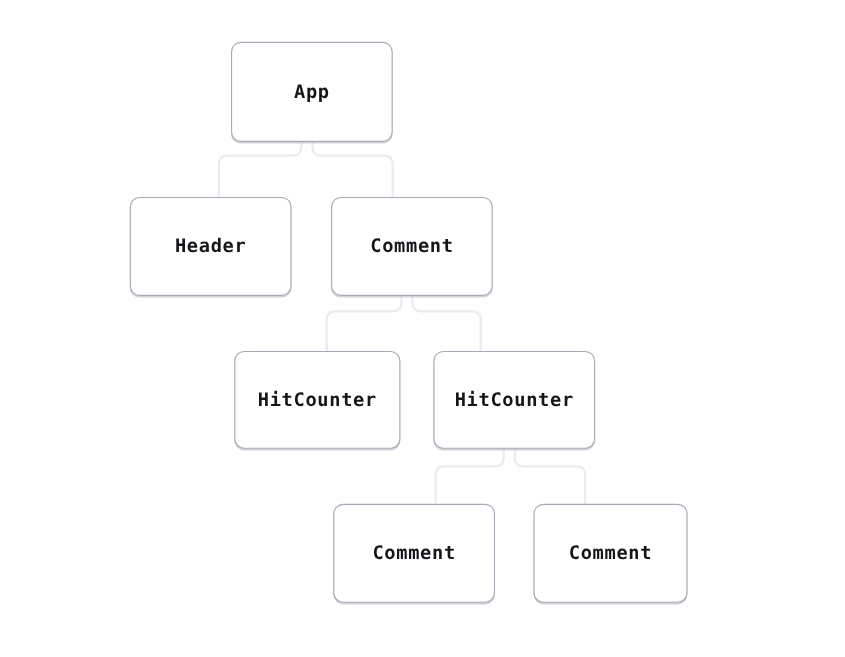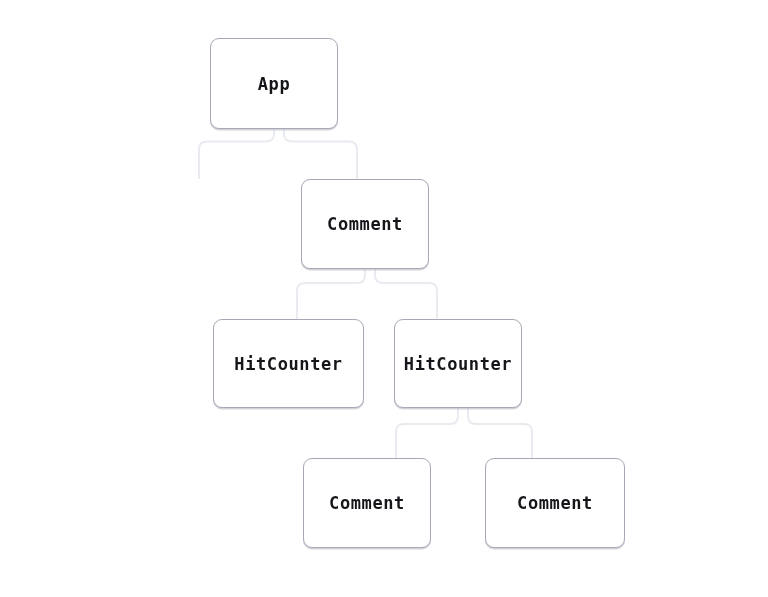--- a/index.html
+++ b/index.html
@@ -23,21 +23,21 @@
     position:absolute;left:0;top:0;width:768px;height:597px;
     pointer-events:none;
   }
   svg.edges path{
     fill:none;
     stroke:var(--connector);
     stroke-width:2;
   }
   .node{
     position:absolute;
-    width:128px;height:90px;
+    width:147px;height:90px;
     background:var(--node-fill);
     border:1.5px solid var(--node-border);
     border-radius:9px;
     box-shadow:0 1.5px 0 rgba(167,170,182,0.5);
     display:flex;align-items:center;justify-content:center;
     z-index:2;
   }
   .node .label{
     font-weight:bold;
     font-size:17px;
@@ -64,20 +64,23 @@
     <path d="M365,269 L365,275 Q365,283 357,283 L305,283 Q297,283 297,291 L297,319"></path>
     <path d="M375,269 L375,275 Q375,283 383,283 L429,283 Q437,283 437,291 L437,319"></path>
     <path d="M458,408 L458,416 Q458,424 450,424 L404,424 Q396,424 396,432 L396,458"></path>
     <path d="M468,408 L468,416 Q468,424 476,424 L524,424 Q532,424 532,432 L532,458"></path>
   </svg>
 
   <div class="node node-app">
     <span class="label">App</span>
   </div>
 
+  <div class="node node-header">
+    <span class="label">Header</span>
+  </div>
 
   <div class="node node-article">
     <span class="label">Comment</span>
   </div>
 
   <div class="node node-hitcounter">
     <span class="label">HitCounter</span>
   </div>
 
   <div class="node node-discussion">

